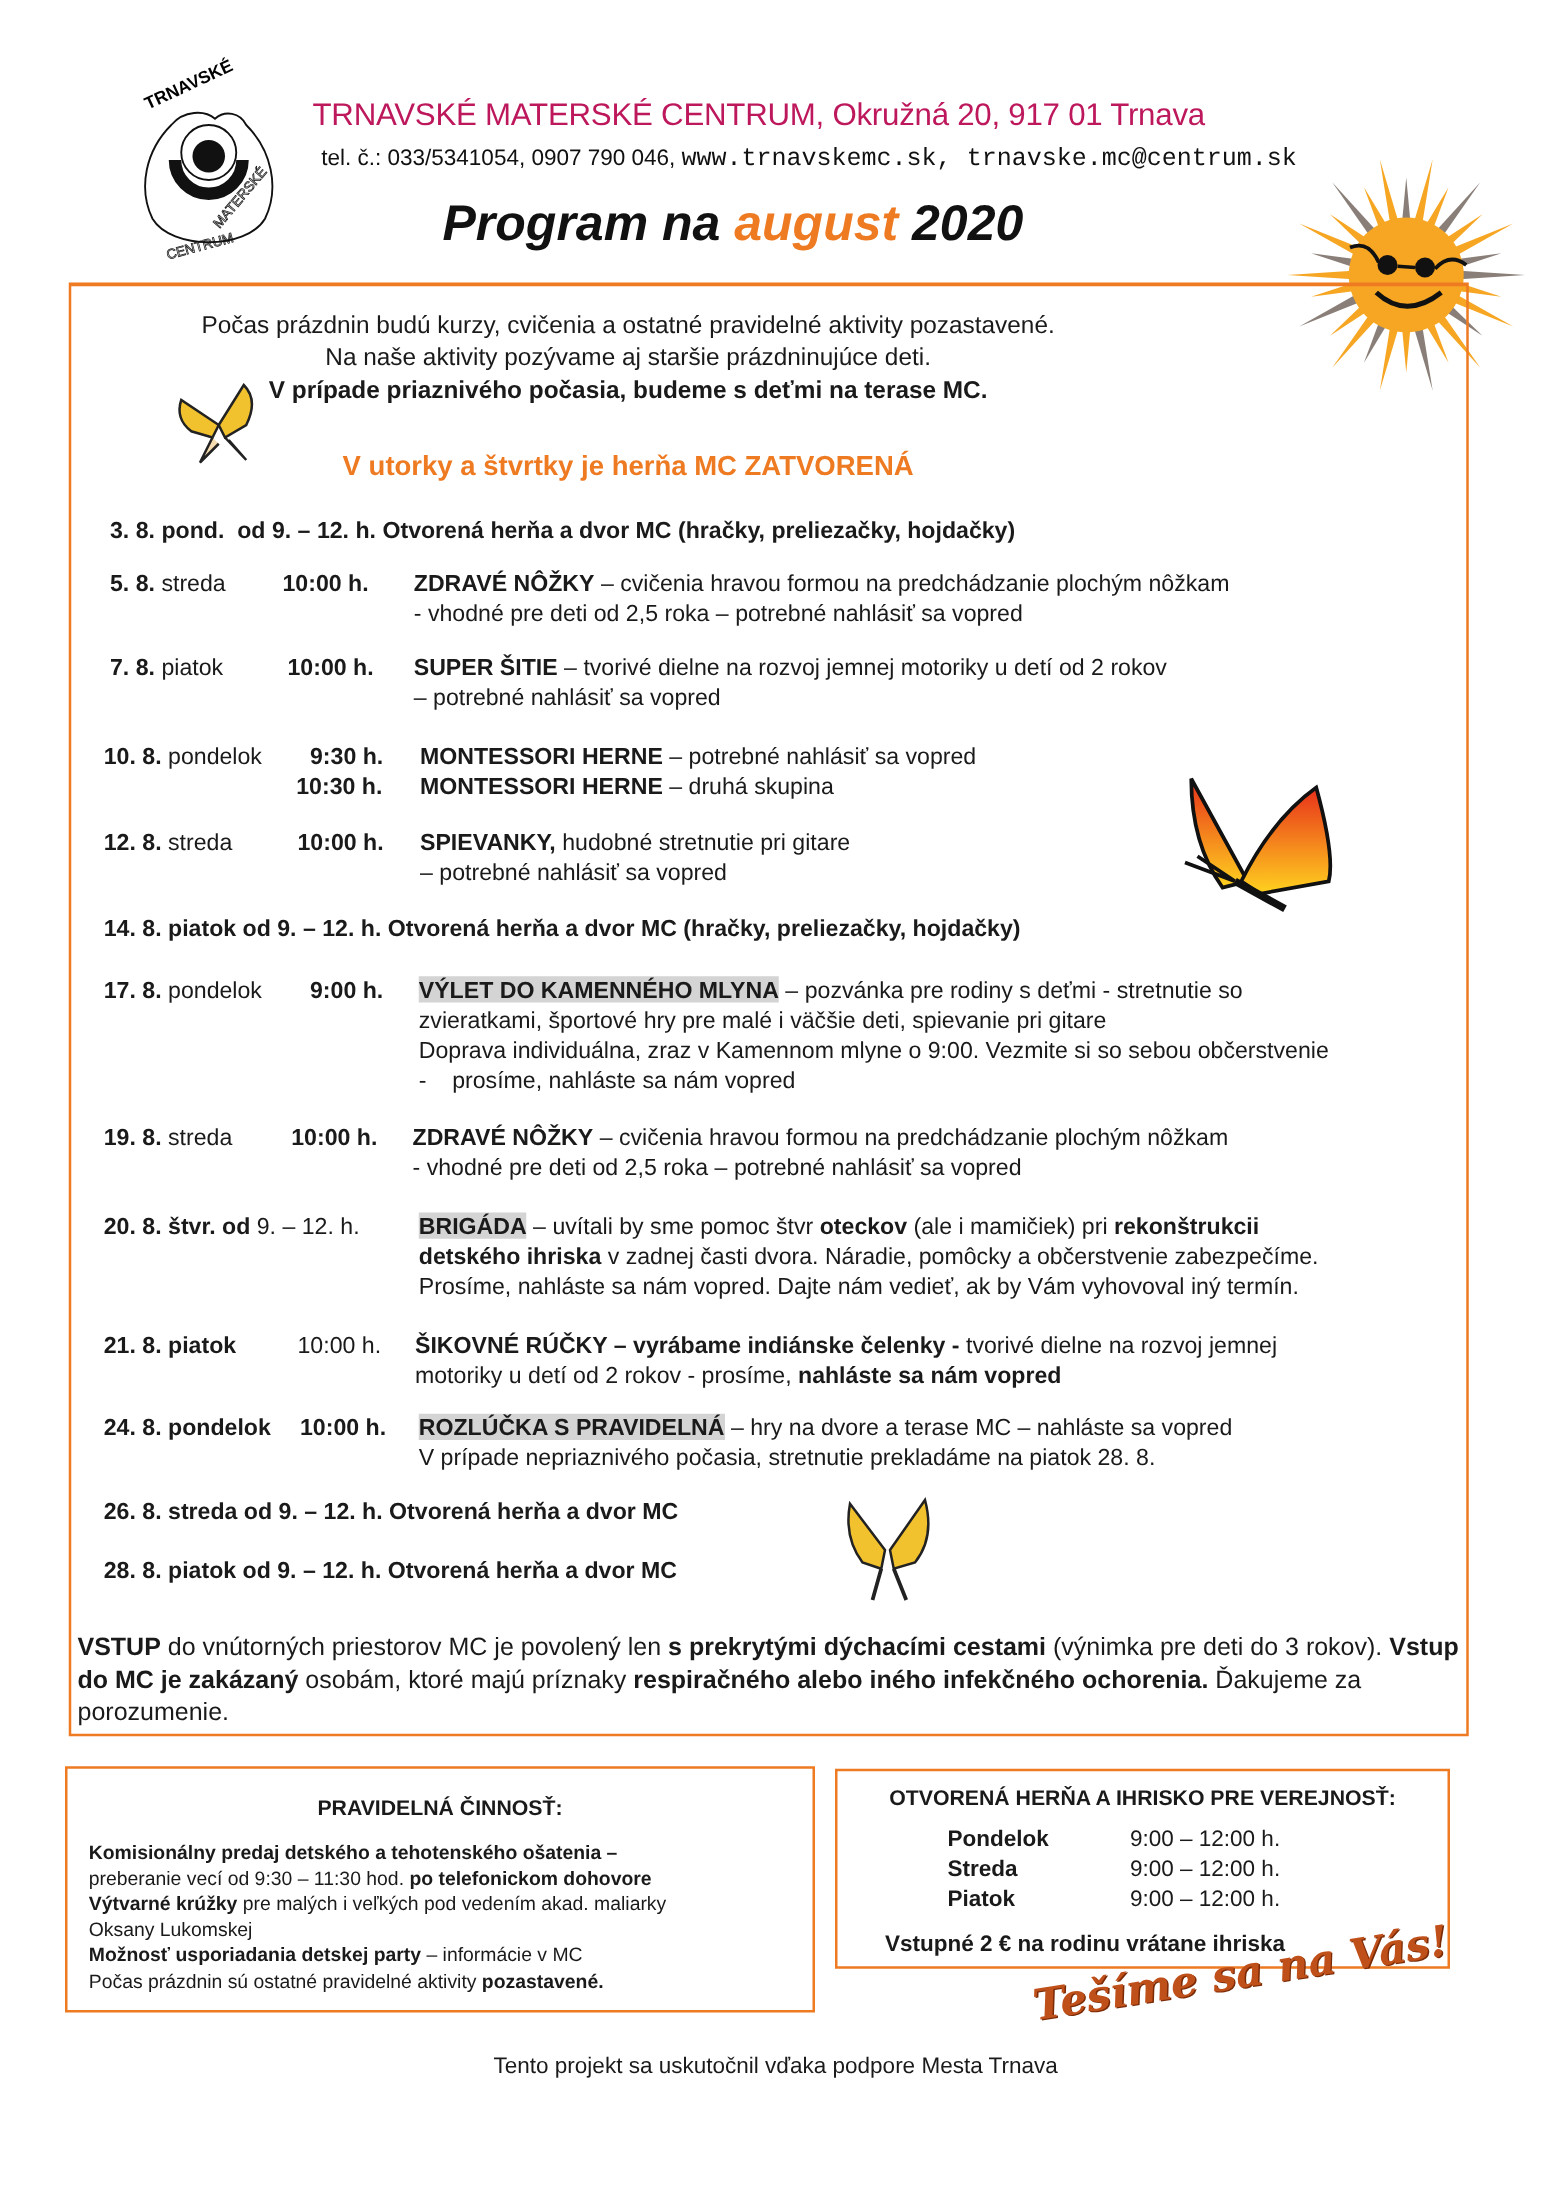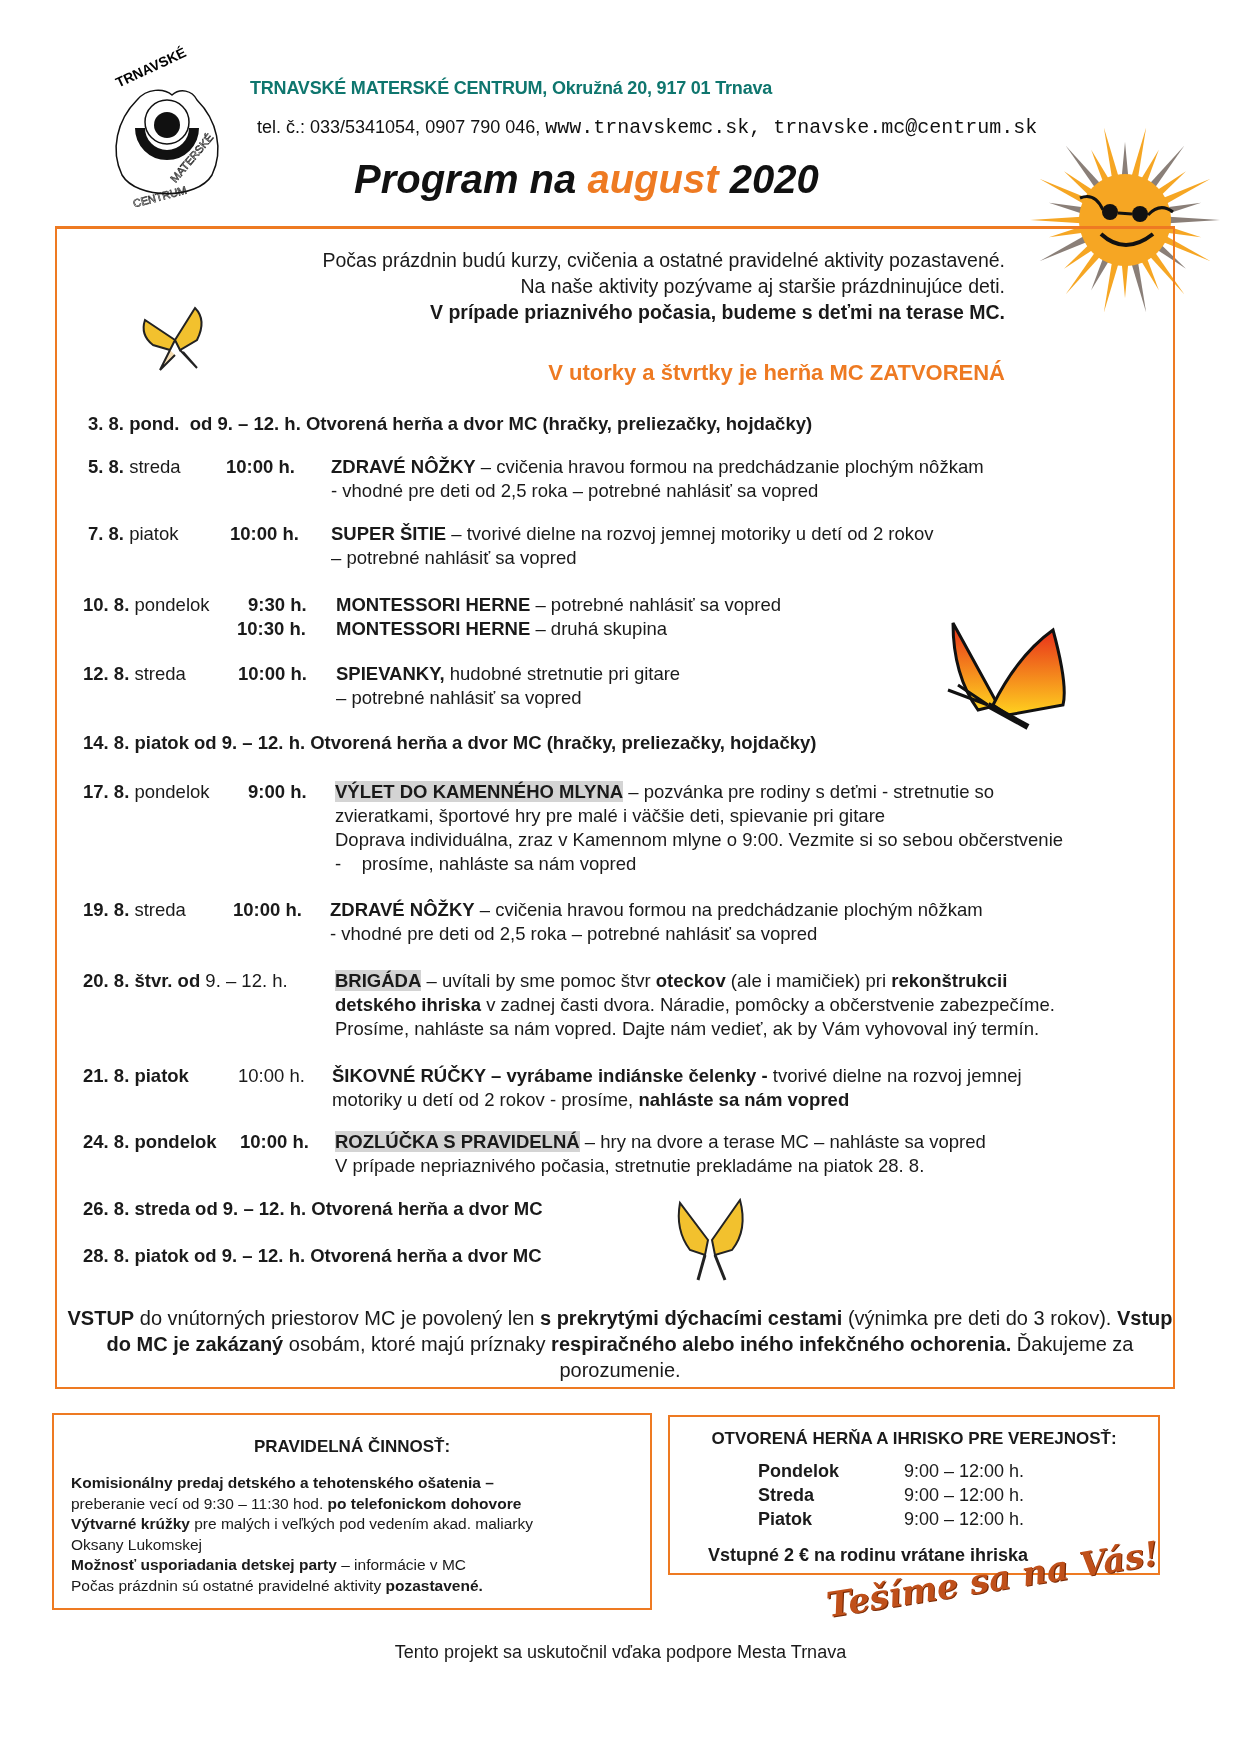--- a/index.html
+++ b/index.html
@@ -4,36 +4,36 @@
 <style>
   html, body { margin: 0; padding: 0; background: #ffffff; }
   body { width: 1241px; height: 1754px; position: relative; overflow: hidden;
          font-family: "Liberation Sans", sans-serif; color: #1a1a1a; }
   .abs { position: absolute; }
   .orange { color: #ee7a22; }
   b, .b { font-weight: bold; }
 
   
   #logo { left: 92px; top: 40px; width: 150px; height: 170px; }
-  #org-line { left: 250px; top: 78px; font-size: 18px; font-weight: bold; color: #0f766e; letter-spacing: -0.2px; white-space: nowrap; }
+  #org-line { left: 250px; top: 78px; font-size: 25px; font-weight: normal; color: #be185d; letter-spacing: -0.2px; white-space: nowrap; }
   #contact-line { left: 257px; top: 116px; font-size: 18px; color: #111; white-space: nowrap; }
   #contact-line .web { font-size: 20px; font-family: Liberation Mono, monospace; }
   #title { left: 354px; top: 157px; font-size: 40px; font-weight: bold; font-style: italic; white-space: nowrap; color: #111; }
   #sun { left: 1020px; top: 120px; width: 210px; height: 200px; }
 
   
   #main-box { left: 55px; top: 226px; width: 1120px; height: 1163px; border: 2px solid #ee7a22; border-top-width: 3px; box-sizing: border-box; }
-  .intro { position: absolute; left: 0; width: 1005px; text-align: right; font-size: 19.5px; white-space: nowrap; }
+  .intro { position: absolute; left: 0; width: 1005px; text-align: center; font-size: 19.5px; white-space: nowrap; }
   #closed-note { font-size: 22px; font-weight: bold; color: #ee7a22; }
 
   .ev { position: absolute; font-size: 18.5px; white-space: nowrap; line-height: 24px; }
   .hl { background: #d4d4d4; }
   .date { font-weight: bold; }
 
-  #notice { left: 62px; top: 1305px; width: 1116px; text-align: center; font-size: 20px; line-height: 26px; }
+  #notice { left: 62px; top: 1305px; width: 1116px; font-size: 20px; line-height: 26px; }
 
   
   #box-left { left: 52px; top: 1413px; width: 600px; height: 197px; border: 2px solid #ee7a22; box-sizing: border-box; }
   #box-left .hd { position: absolute; top: 22px; left: 0; width: 100%; text-align: center; font-size: 17px; font-weight: bold; }
   #box-left .lines { position: absolute; left: 17px; top: 58px; font-size: 15.5px; line-height: 20.5px; white-space: nowrap; }
   #box-right { left: 668px; top: 1415px; width: 492px; height: 160px; border: 2px solid #ee7a22; box-sizing: border-box; }
   #box-right .hd { position: absolute; top: 12px; left: 0; width: 100%; text-align: center; font-size: 17px; font-weight: bold; }
   #box-right .row { position: absolute; left: 88px; font-size: 18px; white-space: nowrap; }
   #box-right .row .day { display: inline-block; width: 146px; font-weight: bold; }
   #box-right .fee { position: absolute; left: 38px; top: 128px; font-size: 18px; font-weight: bold; white-space: nowrap; }

